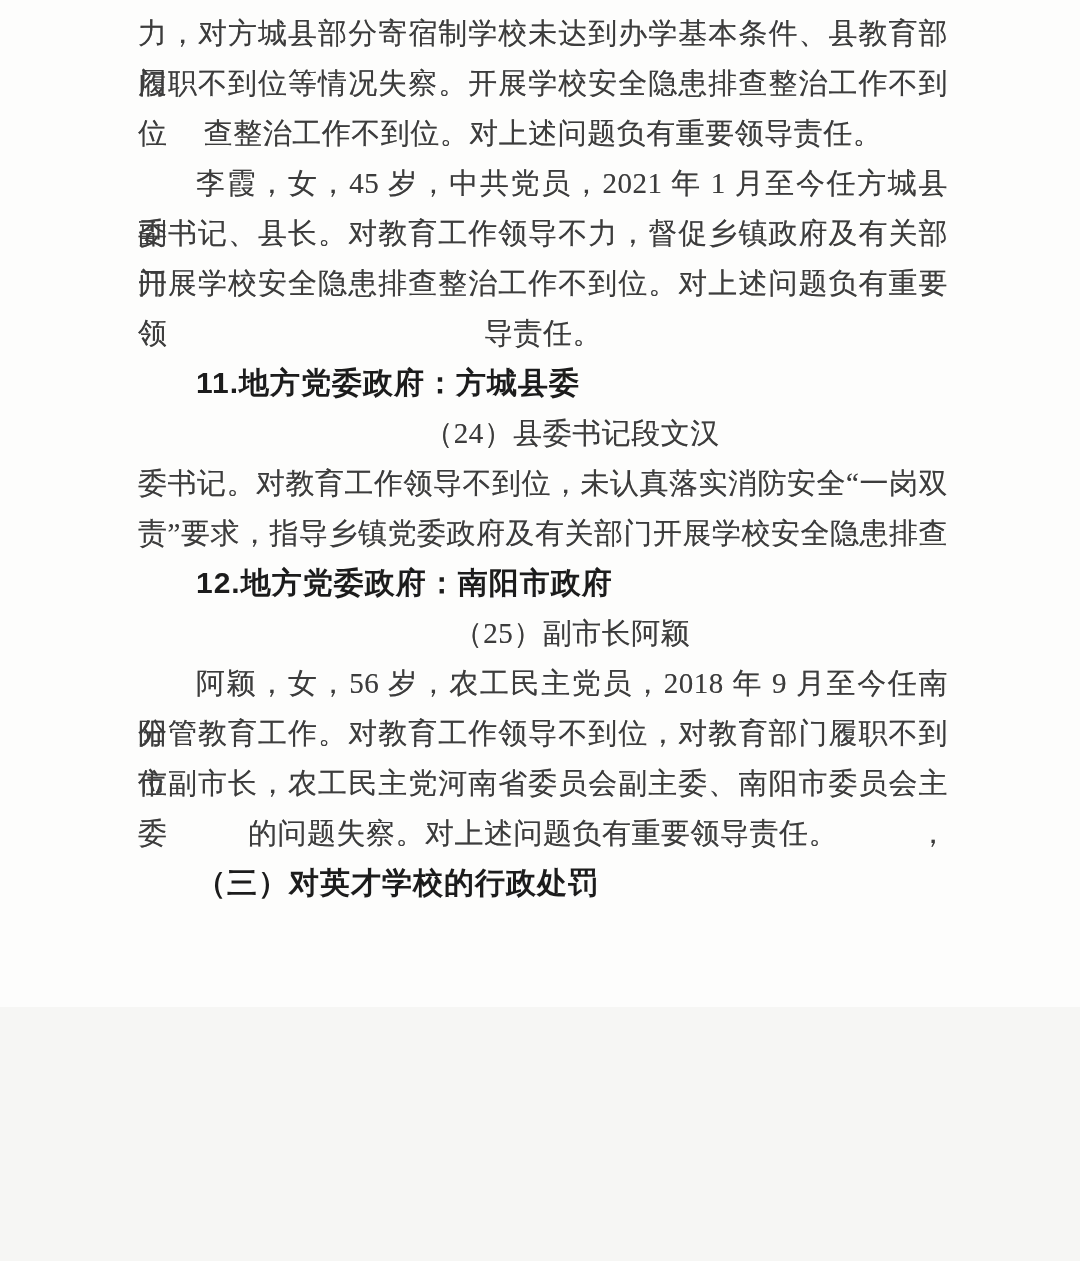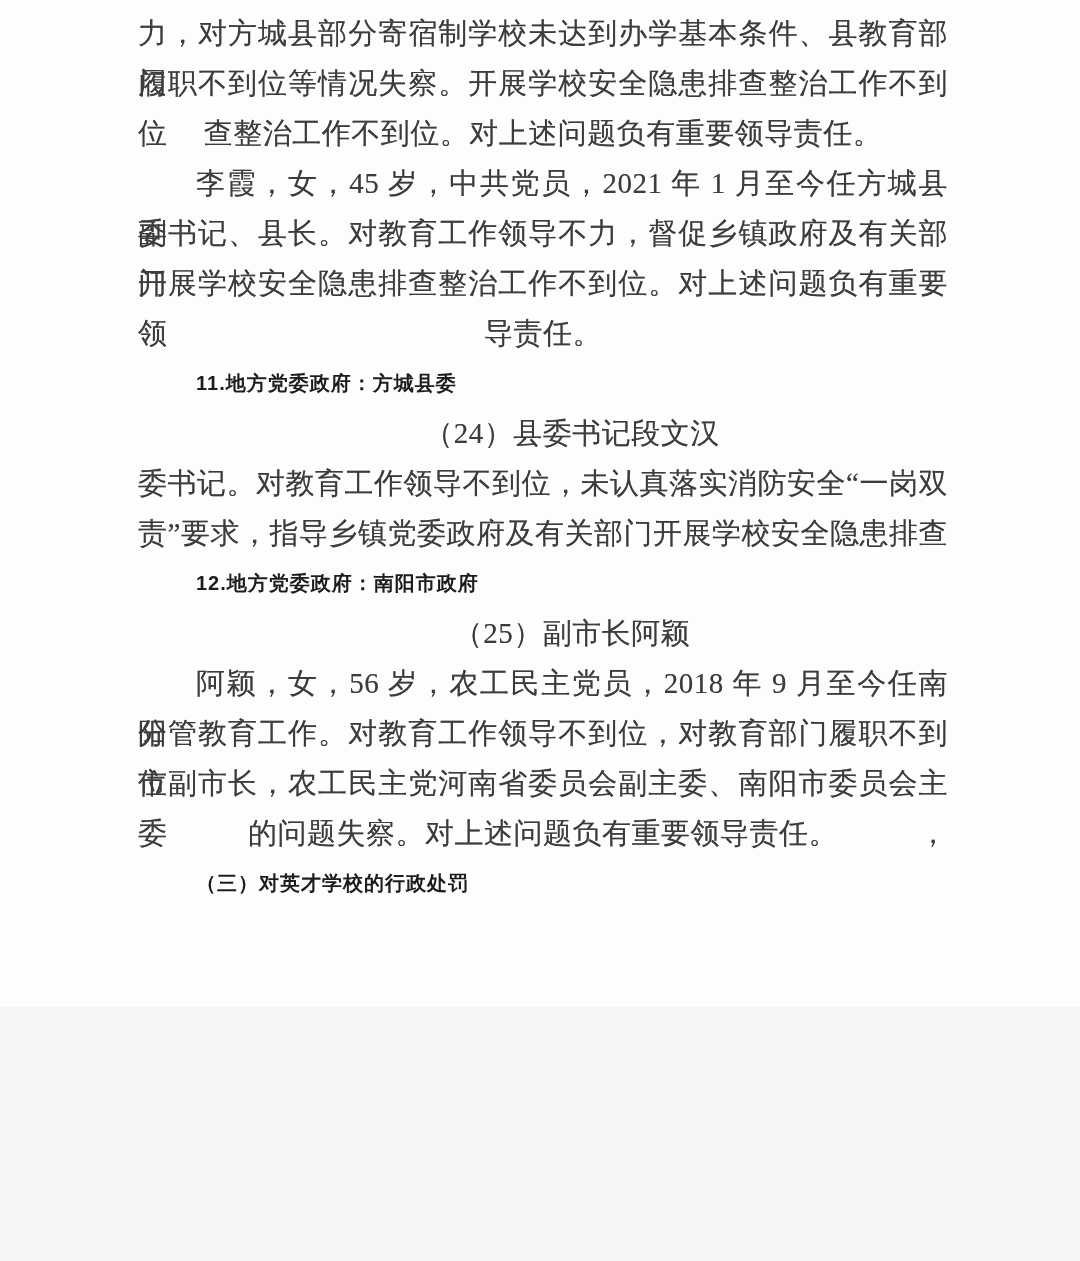--- a/index.html
+++ b/index.html
@@ -42,21 +42,21 @@
     text-align: center;
   }
   
   .line.i {
     text-indent: 58px;
   }
   
   .line.h {
     font-family: "Liberation Sans", "DejaVu Sans", sans-serif;
     font-weight: 700;
-    font-size: 20px;
+    font-size: 30px;
     color: #1c1c1c;
     letter-spacing: 1px;
     text-shadow: none;
   }
   .pagenum {
     position: absolute;
     left: 143px;
     top: 1214px;
     font-size: 27px;
     line-height: 32px;

